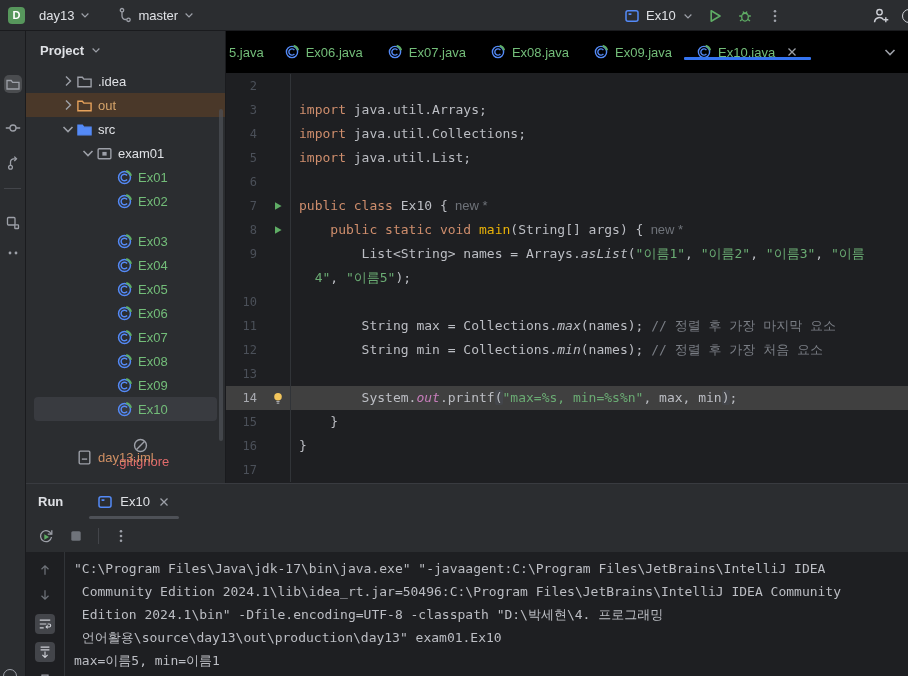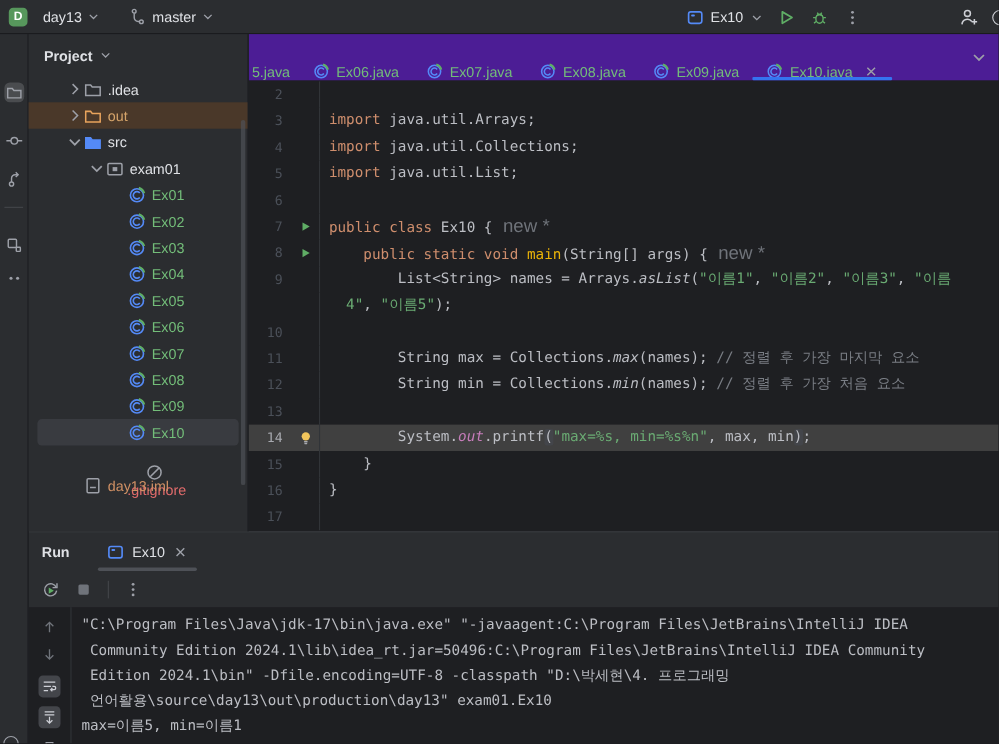--- a/index.html
+++ b/index.html
@@ -50,38 +50,38 @@
   .trow .ticon{width:17px;height:17px;margin-right:5px;display:flex;align-items:center;justify-content:center;flex:0 0 auto;}
   .trow.sel{background:#393B40;border-radius:4px;margin:0 8px;}
   .trow.hl{background:#4A3829;}
   .tlabel{white-space:nowrap;}
   .c-default{color:#DFE1E5}.c-added{color:#73BD79}.c-excluded{color:#D5A46A}
   .c-untracked{color:#E06B6B}.c-module{color:#D09064}
   .proj-scroll{position:absolute;right:2px;top:78px;width:4px;height:332px;background:#4E5157;border-radius:2px;opacity:.7;}
 
   
   .editor{flex:1;display:flex;flex-direction:column;min-width:0;background:#1E1F22;}
-  .tabbar{height:42px;background:#4c1d95;display:flex;align-items:flex-end;flex:0 0 auto;}
+  .tabbar{height:42px;background:#000000;display:flex;align-items:center;flex:0 0 auto;}
   .tab{display:flex;align-items:center;gap:6px;padding:0 12px;position:relative;color:#73BD79;font-size:13px;white-space:nowrap;}
   .tab.partial{padding:0 8px 0 3px;}
   .tab.active::after{content:'';position:absolute;left:0;right:0;bottom:0;height:3px;background:#3574F0;border-radius:1px;}
   .tab .close{width:14px;height:14px;color:#9DA0A8;margin-left:4px;}
   .tab-chevron{margin-left:auto;align-self:center;width:16px;height:16px;color:#9DA0A8;margin-right:10px;}
 
   .code{flex:1;position:relative;font-family:"DejaVu Sans Mono",monospace;overflow:hidden;padding-top:1px;}
   .cl{display:flex;height:24px;align-items:stretch;}
   .cl .num{width:40px;text-align:right;padding-right:9px;color:#4B5059;font-size:12px;line-height:24px;flex:0 0 auto;}
   .cl .gico{width:24px;display:flex;align-items:center;justify-content:center;flex:0 0 auto;}
   .cl .ctext{flex:1;border-left:1px solid #313438;padding-left:8px;font-size:13px;line-height:24px;white-space:pre;min-width:0;}
   .cl.cur{background:#404040;}
   .cl.cur .num{color:#A8AAB0;}
   .tk-kw{color:#CF8E6D}.tk-id{color:#BCBEC4}.tk-str{color:#6AAB73}.tk-decl{color:#eab308}
   .tk-cmt{color:#7A7E85}.tk-it{color:#BCBEC4;font-style:italic}.tk-field{color:#C77DBB;font-style:italic}
   .tk-phl{color:#BCBEC4;background:#43454A;border-radius:2px}
-  .tk-hint{color:#6F737A;font-size:17px;font-family:"Liberation Sans",sans-serif;}
+  .tk-hint{color:#6F737A;font-size:13px;font-family:"Liberation Sans",sans-serif;}
 
   
   .runpanel{flex:1;border-top:1px solid #393B40;background:#2B2D30;display:flex;flex-direction:column;min-height:0;}
   .run-header{height:35px;display:flex;align-items:center;flex:0 0 auto;}
   .run-title{font-weight:bold;margin-left:12px;}
   .run-tab{display:flex;align-items:center;gap:7px;margin-left:24px;padding:0 10px;height:100%;position:relative;}
   .run-tab .underline{position:absolute;left:2px;right:2px;bottom:0;height:3px;background:#4E5157;border-radius:2px;}
   .run-tab .close{width:14px;height:14px;color:#9DA0A8;}
   .run-toolbar{height:33px;display:flex;align-items:center;gap:6px;padding-left:8px;flex:0 0 auto;}
   .run-toolbar .tbtn{width:24px;height:24px;}
@@ -308,21 +308,21 @@
                 <span class="chev"></span>
                 <span class="ticon">
                   <svg viewBox="0 0 16 16" fill="none">
                     <circle cx="8" cy="8" r="5.6" stroke="#548AF7" stroke-width="1.4"></circle>
                     <path d="M10.4 6.1a3.1 3.1 0 1 0 0 3.8" stroke="#548AF7" stroke-width="1.4"></path>
                     <path d="M9.6 1.7a6.6 6.6 0 0 1 4.6 4.6" stroke="#5FAD65" stroke-width="1.8"></path>
                   </svg>
                 </span>
                 <span class="tlabel c-added">Ex02</span>
               </div>
-              <div class="trow" style="padding-left: 74px;">
+              <div class="trow" style="padding-left: 74px; margin-top: 16px;">
                 <span class="chev"></span>
                 <span class="ticon">
                   <svg viewBox="0 0 16 16" fill="none">
                     <circle cx="8" cy="8" r="5.6" stroke="#548AF7" stroke-width="1.4"></circle>
                     <path d="M10.4 6.1a3.1 3.1 0 1 0 0 3.8" stroke="#548AF7" stroke-width="1.4"></path>
                     <path d="M9.6 1.7a6.6 6.6 0 0 1 4.6 4.6" stroke="#5FAD65" stroke-width="1.8"></path>
                   </svg>
                 </span>
                 <span class="tlabel c-added">Ex03</span>
               </div>

